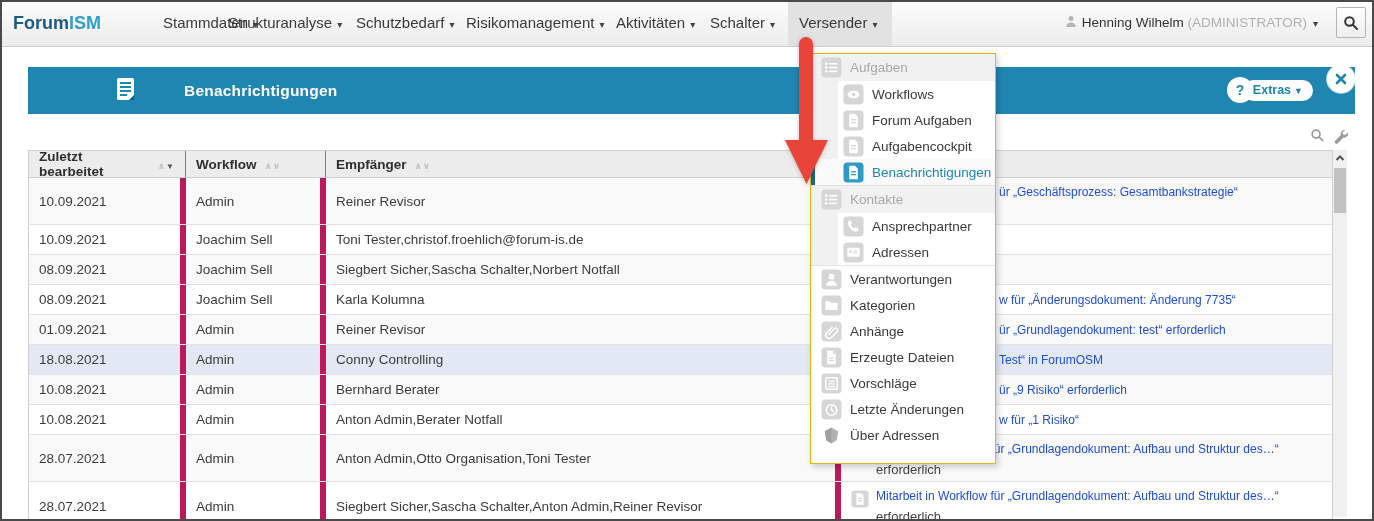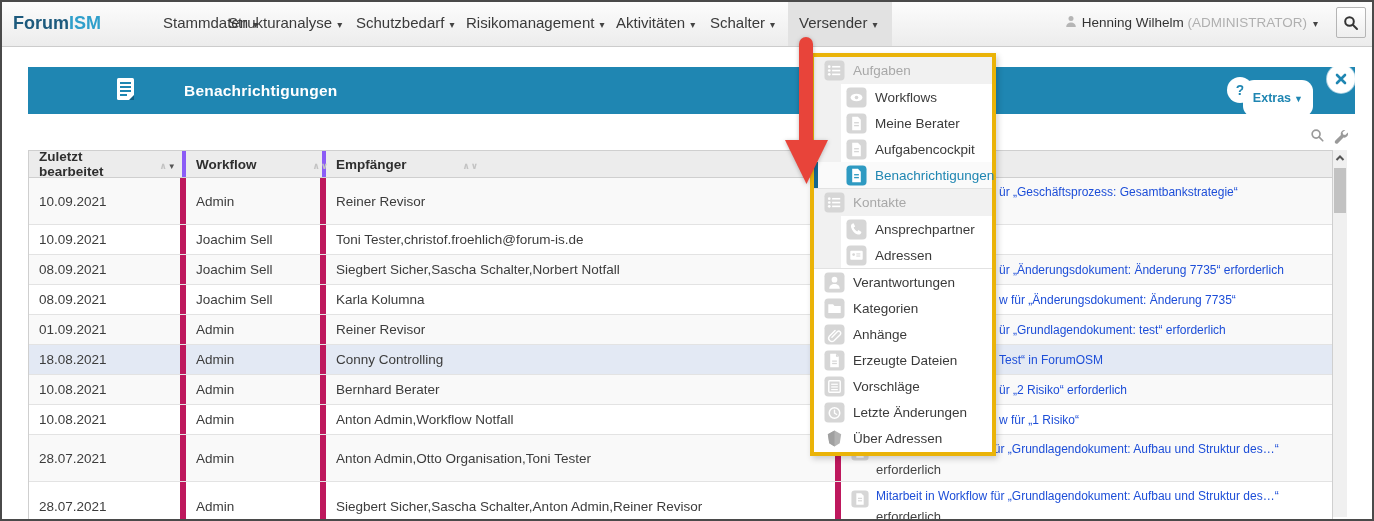--- a/index.html
+++ b/index.html
@@ -27,42 +27,42 @@
     background:linear-gradient(#ffffff,#eeeeee);border:1px solid #b5b5b5;border-radius:2px;
     display:flex;align-items:center;justify-content:center;cursor:pointer;padding:0;}
 
   
   .bluebar{position:absolute;left:28px;top:67px;width:1327px;height:47px;background:var(--accent);z-index:2;}
   .bluebar .bicon{position:absolute;left:88px;top:10px;}
   .bluebar h1{position:absolute;left:156px;top:0;line-height:47px;margin:0;
     font-size:15.5px;font-weight:bold;color:#fff;letter-spacing:.2px;}
   .helpbtn{position:absolute;right:102px;top:10px;width:26px;height:26px;border-radius:50%;
     background:#fff;color:var(--accent);font-weight:bold;font-size:14px;text-align:center;line-height:26px;cursor:pointer;}
-  .extrasbtn{position:absolute;right:42px;top:13px;height:21px;padding:8px 10px;border-radius:11px;
+  .extrasbtn{position:absolute;right:42px;top:13px;height:21px;padding:0 10px;border-radius:11px;
     background:#fff;color:var(--accent);font-weight:bold;font-size:12.5px;line-height:21px;cursor:pointer;white-space:nowrap;}
   .extrasbtn .caret{font-size:9px;margin-left:3px;}
   .closebtn{position:absolute;left:1327px;top:65px;width:28px;height:28px;border-radius:50%;
     background:#fff;z-index:4;display:flex;align-items:center;justify-content:center;cursor:pointer;
     box-shadow:0 0 0 1px rgba(255,255,255,.6);}
 
   
   .tools{position:absolute;left:1310px;top:128px;z-index:1;display:flex;gap:7px;}
   .tools span{cursor:pointer;display:inline-flex;}
 
   
   .tablewrap{position:absolute;left:28px;top:150px;width:1305px;z-index:1;
     border-left:1px solid #cfcfcf;border-right:1px solid #cfcfcf;box-sizing:border-box;}
   .thead{display:flex;height:28px;background:#ececec;border-top:1px solid #cfcfcf;border-bottom:1px solid #cfcfcf;box-sizing:border-box;}
   .th{display:flex;align-items:center;font-size:13.5px;font-weight:bold;color:#2f2f2f;
     padding:0 10px;box-sizing:border-box;cursor:pointer;}
   .sort{margin-left:8px;letter-spacing:1px;white-space:nowrap;}
   .sort .lite{color:#c3c3c3;font-size:9px;}
   .sort .dark{color:#555;font-size:8px;}
   .c1{width:157px;} .c2{width:140px;} .c3{width:515px;} .c4{flex:1;position:relative;overflow:hidden;}
-  .th.c1,.th.c2,.th.c3{border-right:4px solid #8b5cf6;gap:48px;}
+  .th.c1,.th.c2,.th.c3{border-right:1px solid #8b5cf6;}
   .trow{display:flex;height:29px;background:#fff;border-bottom:1px solid #e3e3e3;box-sizing:content-box;cursor:pointer;}
   .trow:nth-child(odd){background:#f9f9f9;}
   .trow.hl{background:var(--hl);}
   .trow.tall{height:46px;}
   .trow:last-child{height:48px;}
   .cell{display:flex;align-items:center;padding:0 10px;box-sizing:border-box;
     font-size:13.5px;color:#3c3c3c;white-space:nowrap;overflow:hidden;}
   .cell.c1,.cell.c2,.cell.c3{border-right:6px solid #be185d;}
   .sicon{position:absolute;left:10px;top:5px;line-height:0;}
   .trow.tall .sicon{top:8px;}
@@ -72,21 +72,21 @@
   .subj.cut{left:158px;}
   .subj2{position:absolute;left:35px;top:27px;font-size:13px;color:#444;}
 
   
   .vscroll{position:absolute;left:1333px;top:150px;width:14px;height:367px;background:#f0f0f0;z-index:1;cursor:pointer;}
   .vscroll .up{height:16px;display:flex;align-items:center;justify-content:center;}
   .vscroll .thumb{position:absolute;left:1px;top:18px;width:12px;height:45px;background:#c2c2c2;}
 
   
   .dropdown{position:absolute;left:810px;top:53px;width:186px;z-index:20;background:#fff;
-    border:4px solid #eab308;box-shadow:2px 3px 6px rgba(0,0,0,.18);box-sizing:border-box;padding-bottom:1px;}
+    border:1px solid #eab308;box-shadow:2px 3px 6px rgba(0,0,0,.18);box-sizing:border-box;padding-bottom:15px;}
   .mrow{position:relative;height:26px;display:flex;align-items:center;cursor:pointer;}
   .mrow.section{height:27px;background:#f1f1f1;cursor:default;}
   .mrow.bt{border-top:1px solid #e2e2e2;}
   .mrow .gutter{position:absolute;left:0;top:0;bottom:0;width:27px;background:#f1f1f1;}
   .mrow svg{margin-left:10px;position:relative;flex:none;}
   .mrow.sub svg{margin-left:32px;}
   .mrow .lbl{margin-left:8px;font-size:13.5px;color:#3a3a3a;white-space:nowrap;}
   .mrow.section .lbl{color:#a8a8a8;}
   .mrow.sel{border-left:4px solid var(--accent-dark);background:#fafafa;}
   .mrow.sel svg{margin-left:28px;}
@@ -203,21 +203,20 @@
           <div class="cell c1">08.09.2021</div>
           <div class="cell c2">Joachim Sell</div>
           <div class="cell c3">Siegbert Sicher,Sascha Schalter,Norbert Notfall</div>
           <div class="c4">
        <span class="sicon"><svg width="18" height="18" viewBox="0 0 22 22">
                 <rect x="0.5" y="0.5" width="21" height="21" rx="4" fill="#d6d6d6"></rect>
                 <path d="M6.5 4h6l3 3v11h-9z" fill="#fff"></path>
                 <rect x="8.5" y="9.5" width="5" height="1.4" fill="#d6d6d6"></rect>
                 <rect x="8.5" y="12.5" width="5" height="1.4" fill="#d6d6d6"></rect>
               </svg></span>
-       <span class="subj cut">ür „Änderungsdokument: Änderung 7735“ erforderlich</span>
 
      </div>
         </div>
         <div class="trow">
           <div class="cell c1">08.09.2021</div>
           <div class="cell c2">Joachim Sell</div>
           <div class="cell c3">Karla Kolumna</div>
           <div class="c4">
        <span class="sicon"><svg width="18" height="18" viewBox="0 0 22 22">
                 <rect x="0.5" y="0.5" width="21" height="21" rx="4" fill="#d6d6d6"></rect>
@@ -263,28 +262,28 @@
           <div class="cell c1">10.08.2021</div>
           <div class="cell c2">Admin</div>
           <div class="cell c3">Bernhard Berater</div>
           <div class="c4">
        <span class="sicon"><svg width="18" height="18" viewBox="0 0 22 22">
                 <rect x="0.5" y="0.5" width="21" height="21" rx="4" fill="#d6d6d6"></rect>
                 <path d="M6.5 4h6l3 3v11h-9z" fill="#fff"></path>
                 <rect x="8.5" y="9.5" width="5" height="1.4" fill="#d6d6d6"></rect>
                 <rect x="8.5" y="12.5" width="5" height="1.4" fill="#d6d6d6"></rect>
               </svg></span>
-       <span class="subj cut">ür „2 Risiko“ erforderlich</span>
+       <span class="subj cut">ür „9 Risiko“ erforderlich</span>
 
      </div>
         </div>
         <div class="trow">
           <div class="cell c1">10.08.2021</div>
           <div class="cell c2">Admin</div>
-          <div class="cell c3">Anton Admin,Workflow Notfall</div>
+          <div class="cell c3">Anton Admin,Berater Notfall</div>
           <div class="c4">
        <span class="sicon"><svg width="18" height="18" viewBox="0 0 22 22">
                 <rect x="0.5" y="0.5" width="21" height="21" rx="4" fill="#d6d6d6"></rect>
                 <path d="M6.5 4h6l3 3v11h-9z" fill="#fff"></path>
                 <rect x="8.5" y="9.5" width="5" height="1.4" fill="#d6d6d6"></rect>
                 <rect x="8.5" y="12.5" width="5" height="1.4" fill="#d6d6d6"></rect>
               </svg></span>
        <span class="subj cut">w für „1 Risiko“</span>
 
      </div>
@@ -354,21 +353,21 @@
         <span class="lbl">Workflows</span>
       </div>
       <div class="mrow sub">
         <span class="gutter"></span>
         <span style="line-height:0"><svg width="21" height="21" viewBox="0 0 22 22">
             <rect x="0.5" y="0.5" width="21" height="21" rx="4" fill="#d6d6d6"></rect>
             <path d="M6.5 4h6l3 3v11h-9z" fill="#fff"></path>
             <rect x="8.5" y="9.5" width="5" height="1.4" fill="#d6d6d6"></rect>
             <rect x="8.5" y="12.5" width="5" height="1.4" fill="#d6d6d6"></rect>
           </svg></span>
-        <span class="lbl">Meine Berater</span>
+        <span class="lbl">Forum Aufgaben</span>
       </div>
       <div class="mrow sub">
         <span class="gutter"></span>
         <span style="line-height:0"><svg width="21" height="21" viewBox="0 0 22 22">
             <rect x="0.5" y="0.5" width="21" height="21" rx="4" fill="#d6d6d6"></rect>
             <path d="M6.5 4h6l3 3v11h-9z" fill="#fff"></path>
             <rect x="8.5" y="9.5" width="5" height="1.4" fill="#d6d6d6"></rect>
             <rect x="8.5" y="12.5" width="5" height="1.4" fill="#d6d6d6"></rect>
           </svg></span>
         <span class="lbl">Aufgabencockpit</span>

